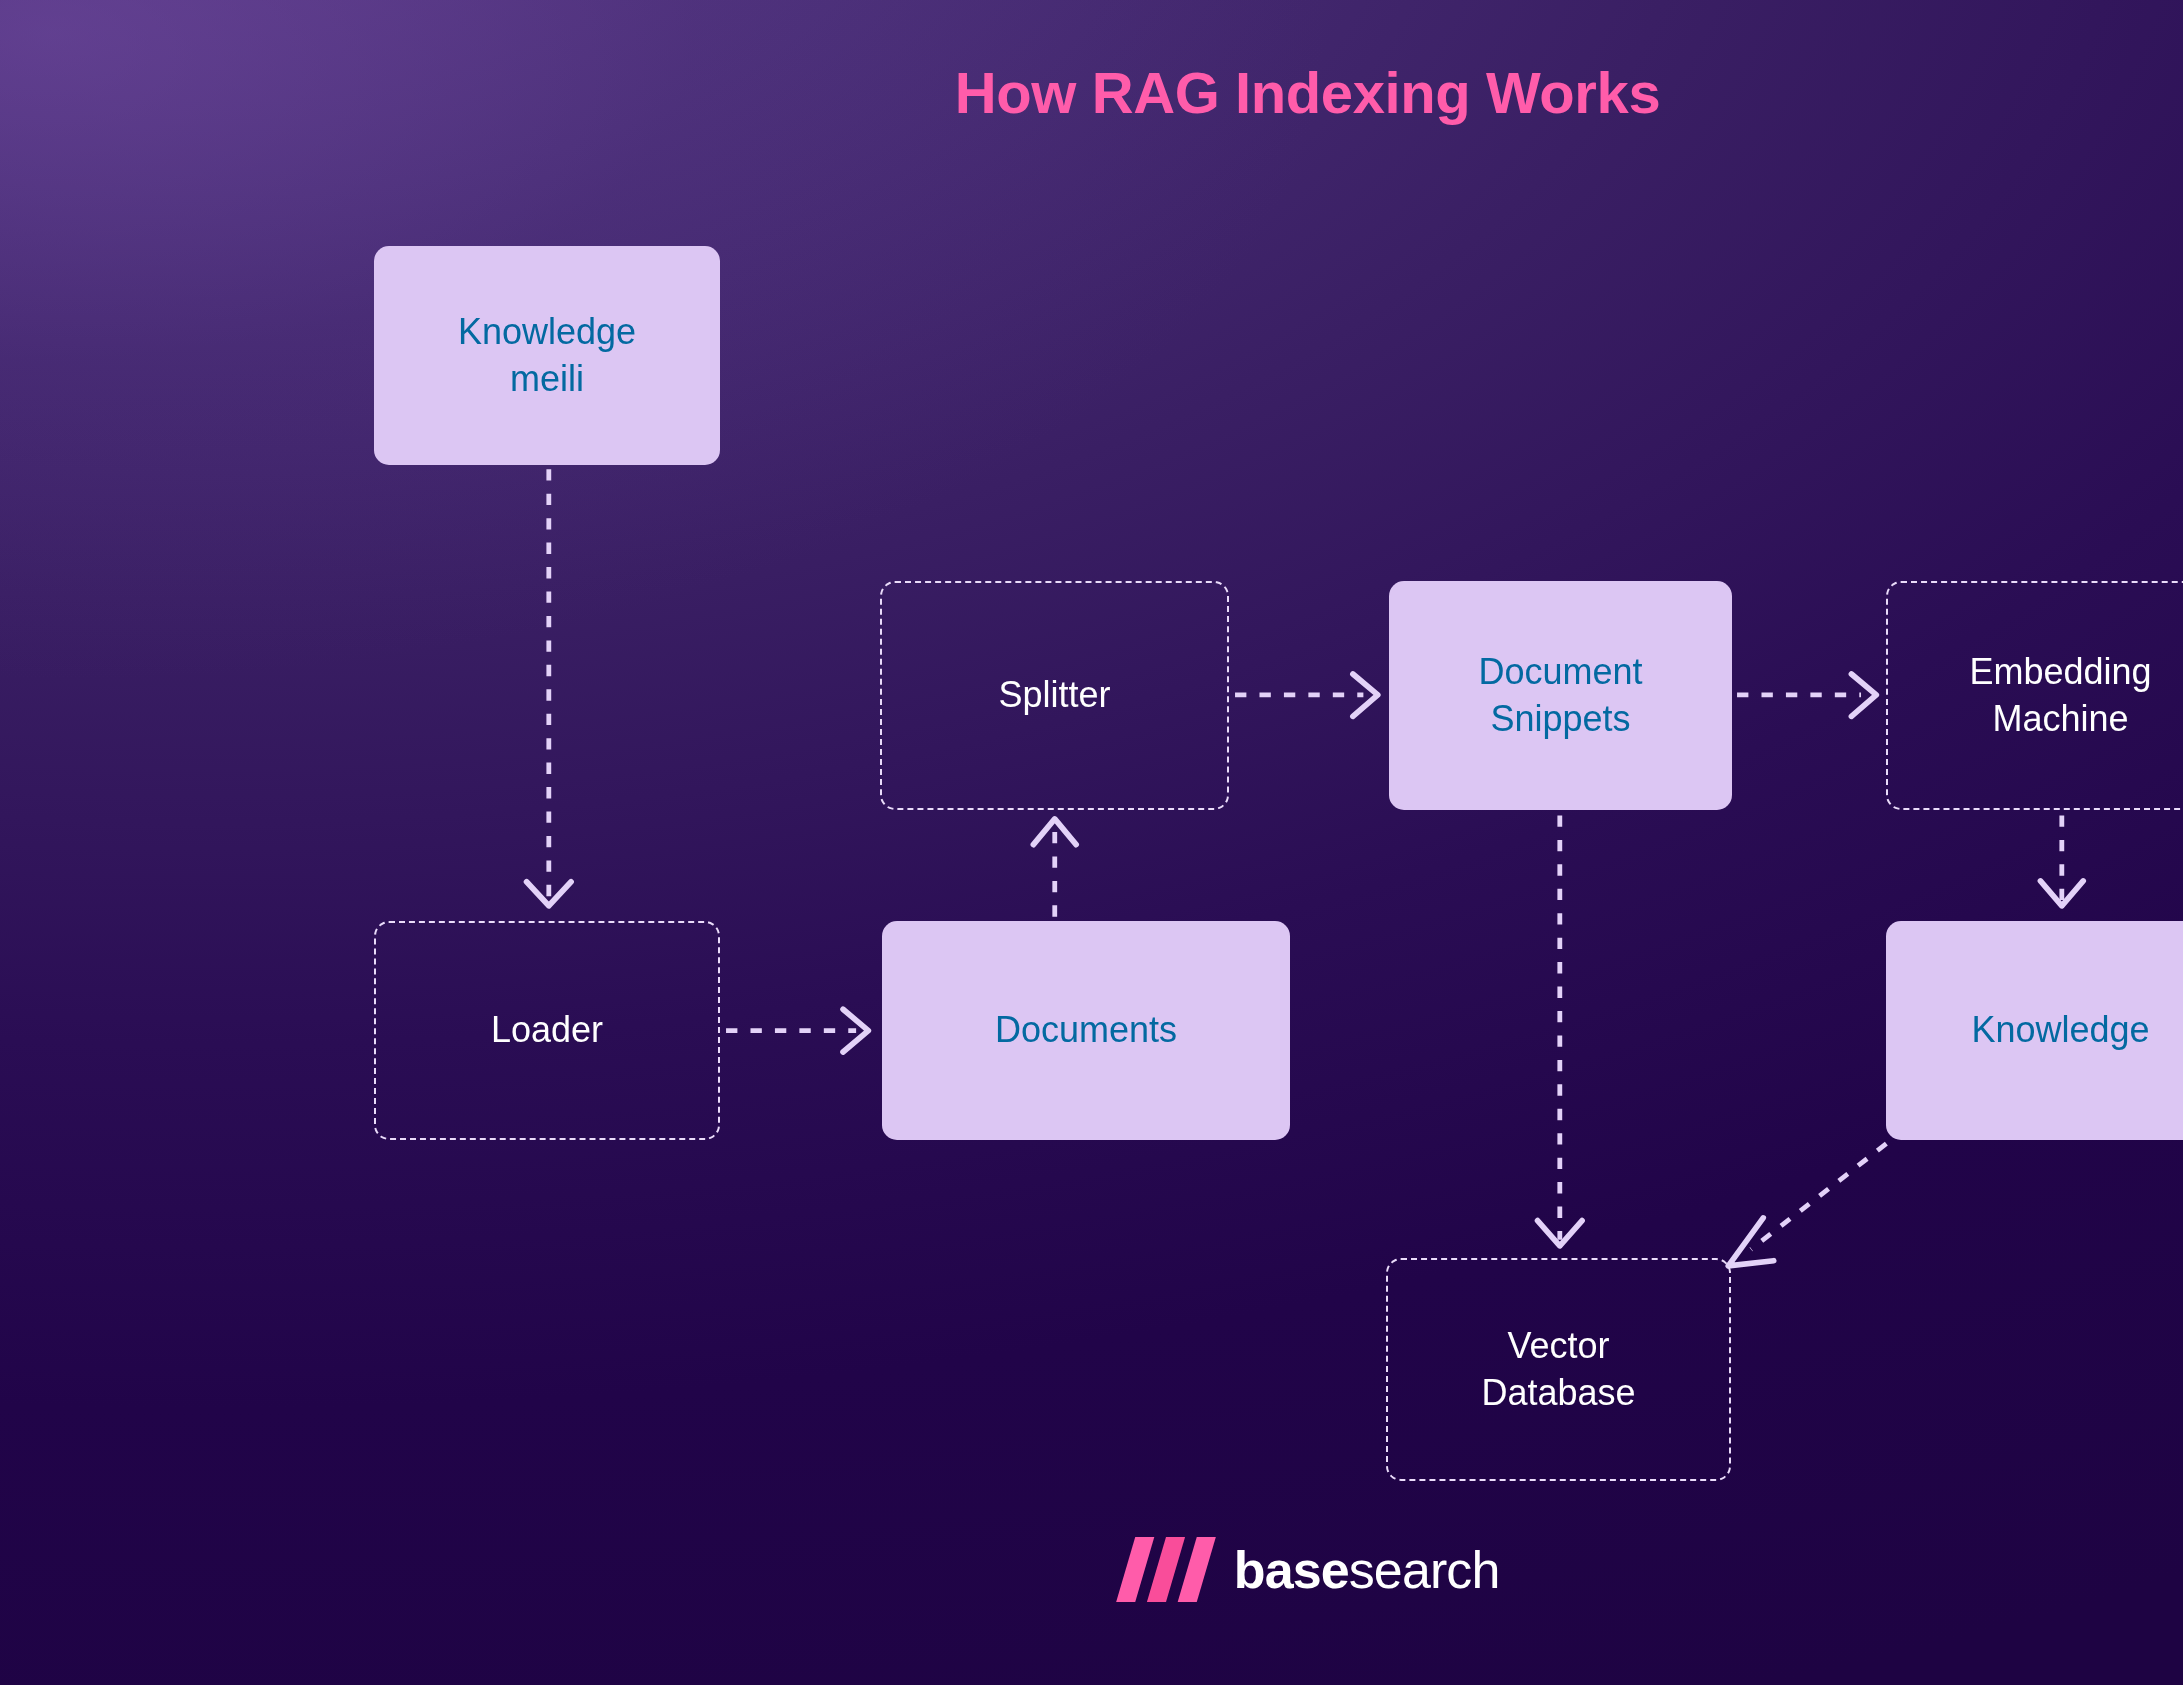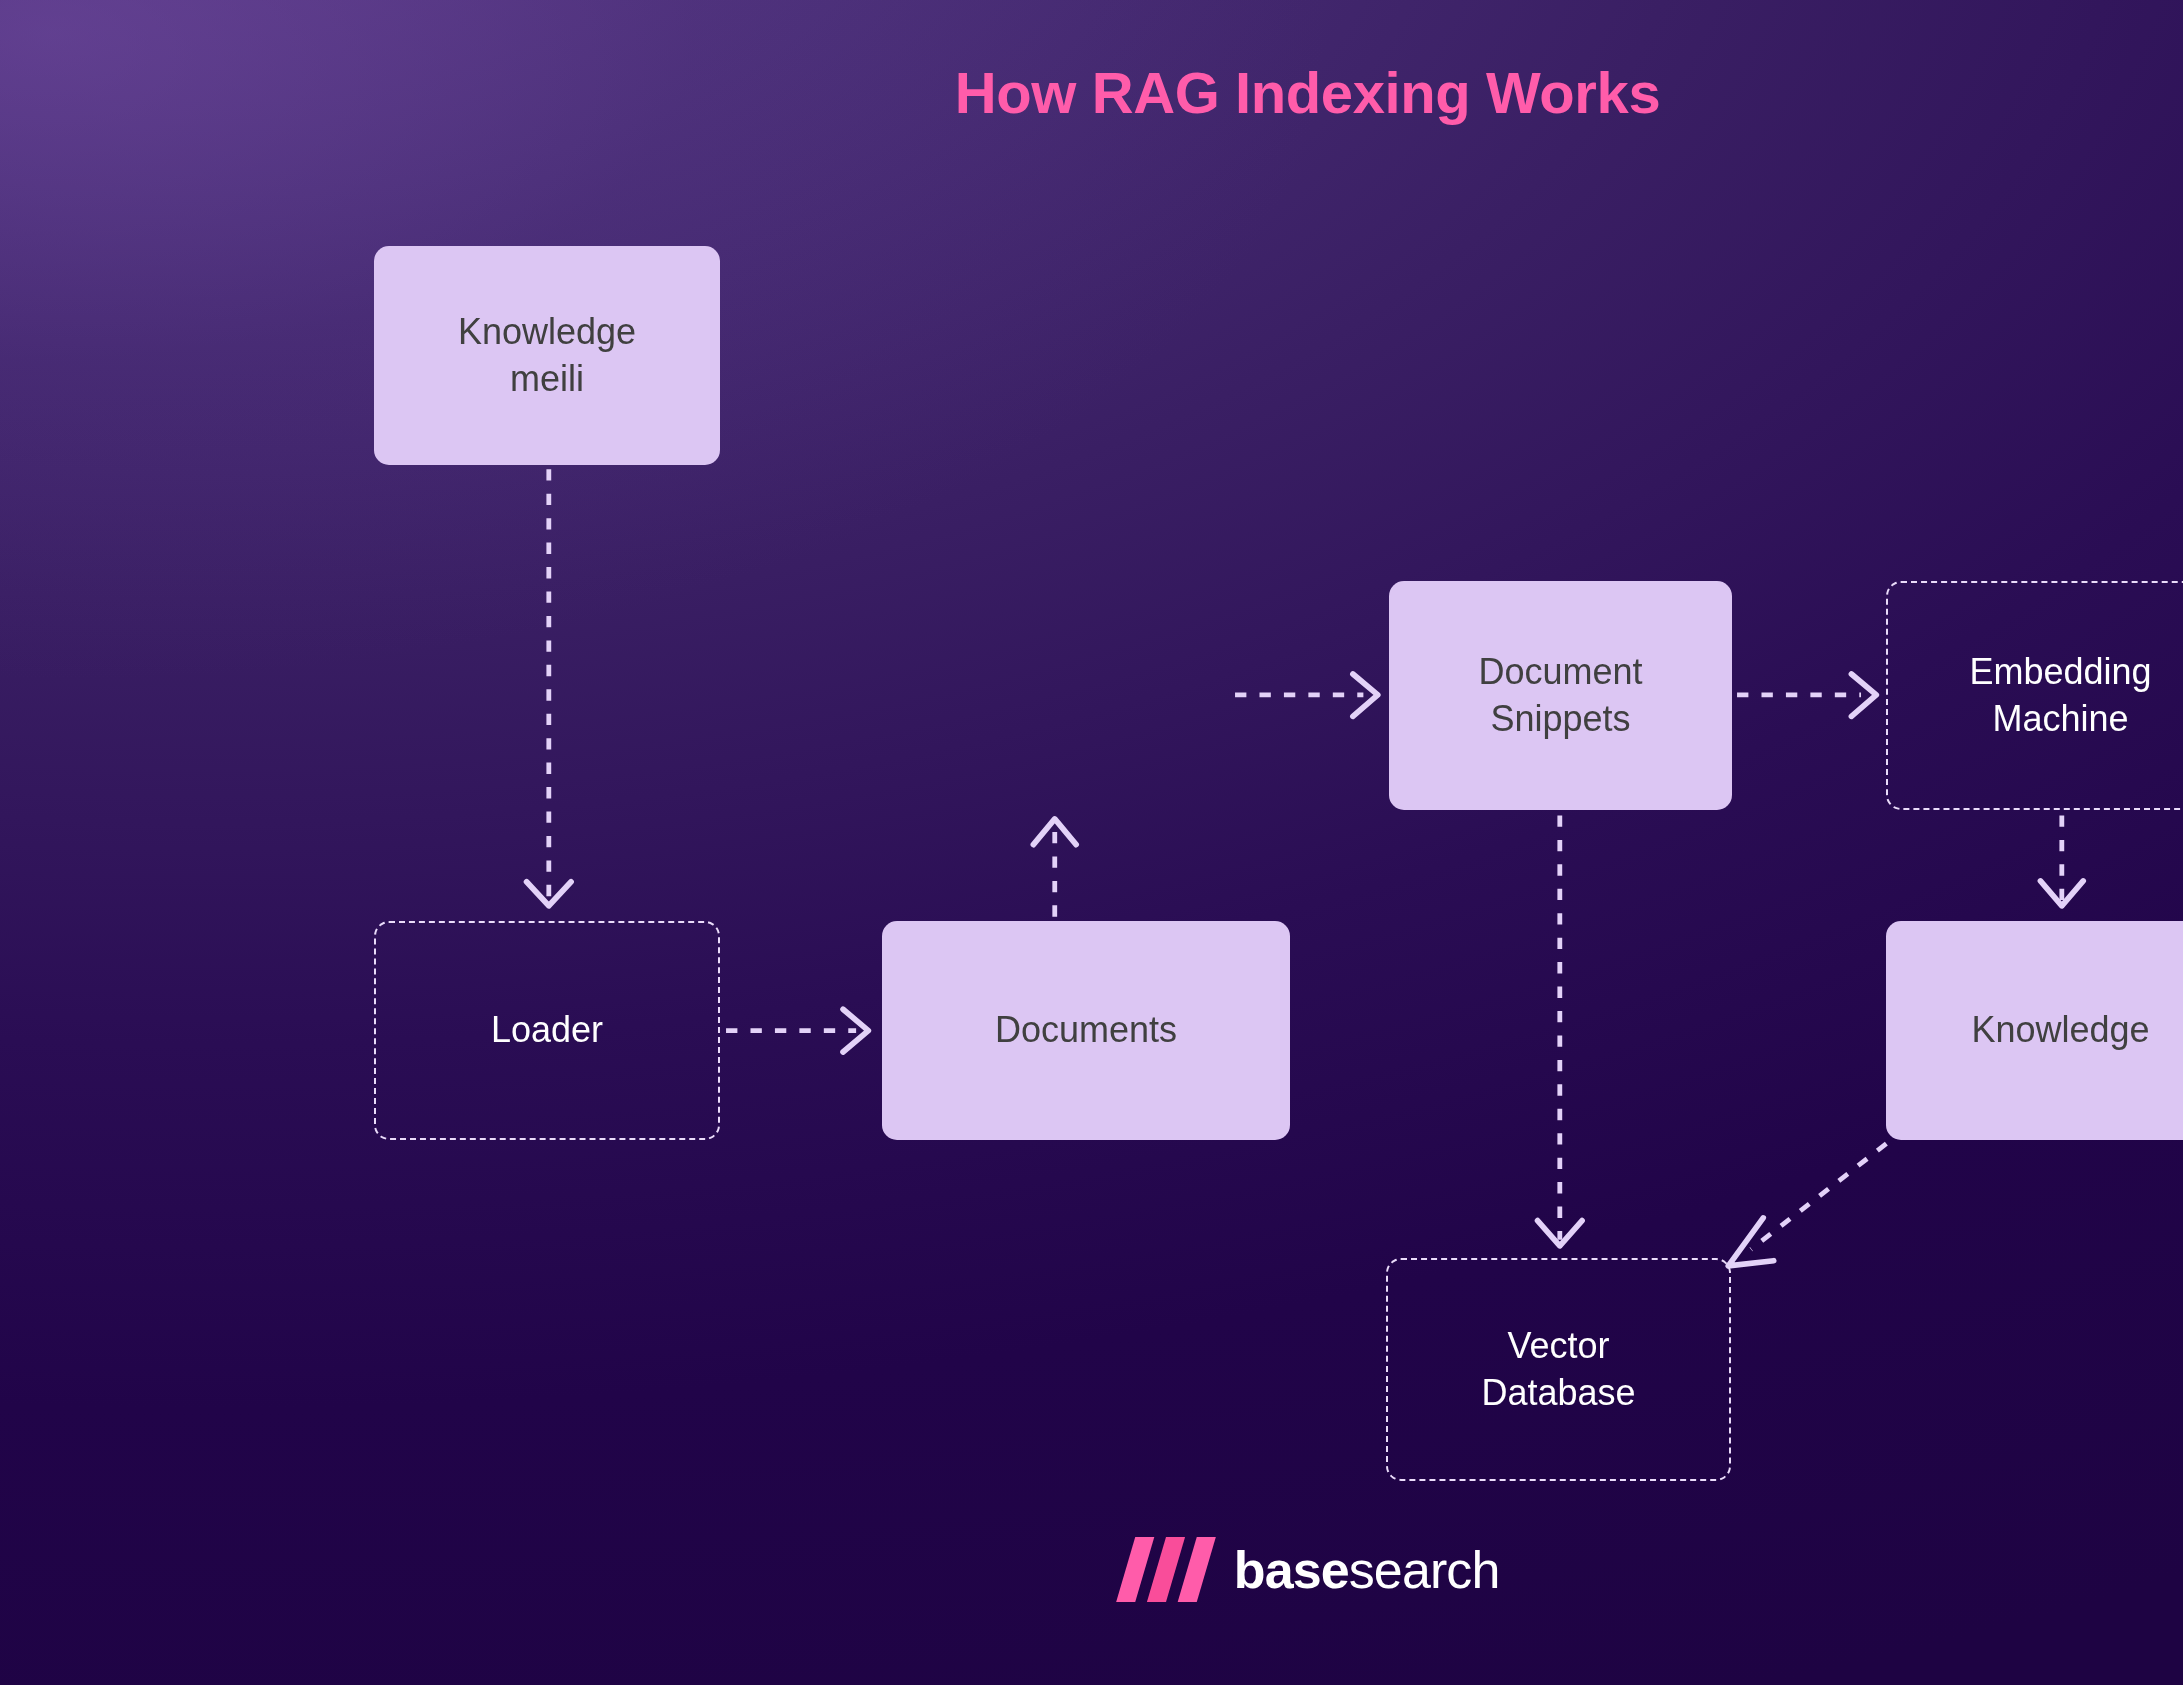--- a/index.html
+++ b/index.html
@@ -47,21 +47,21 @@
     text-align: center;
     border-radius: 15px;
     box-sizing: border-box;
     font-size: 36px;
     line-height: 1.28;
     font-weight: normal;
     padding: 2.6px 11.4px;
   }
   .node.solid {
     background: #DCC6F3;
-    color: #404040;
+    color: #0369a1;
     text-align: center;
   }
   .node.dashed {
     background: transparent;
     color: #FFFFFF;
     border: 2.2px dashed #EADCFA;
   }
 
   
   #node-knowledge-base { left: 374px;  top: 246px;  width: 346px; height: 219px; }
@@ -159,20 +159,23 @@
   </svg>
 
   <div class="node solid" id="node-knowledge-base">
     <span><span>Knowledge</span><br><span>meili</span></span>
   </div>
 
   <div class="node dashed" id="node-loader">
     <span>Loader</span>
   </div>
 
+  <div class="node dashed" id="node-splitter">
+    <span>Splitter</span>
+  </div>
 
   <div class="node solid" id="node-documents">
     <span>Documents</span>
   </div>
 
   <div class="node solid" id="node-doc-snippets">
     <span><span>Document</span><br><span>Snippets</span></span>
   </div>
 
   <div class="node dashed" id="node-embedding-machine">

